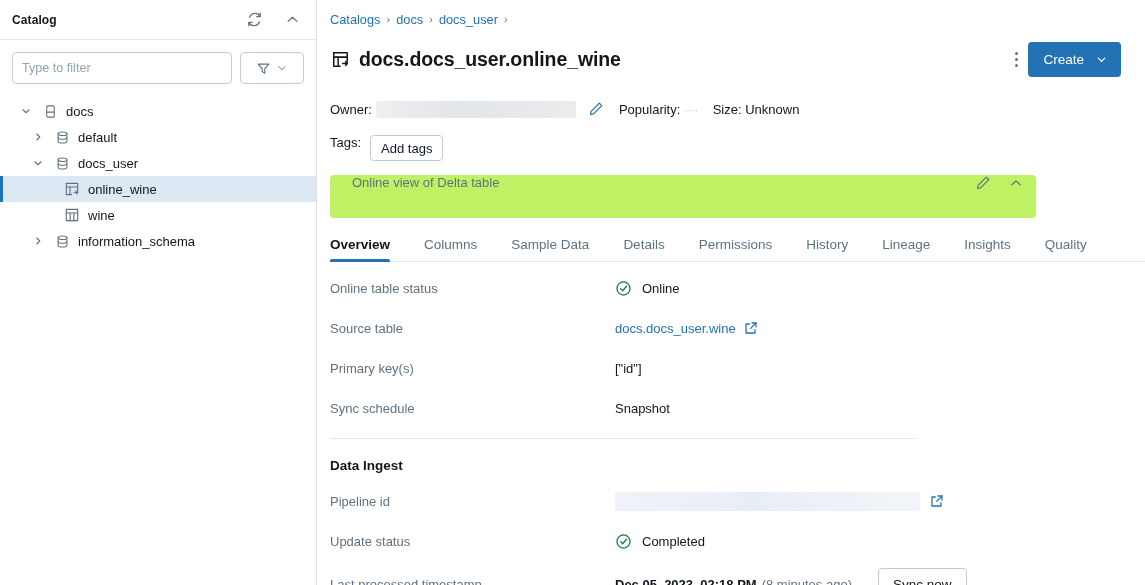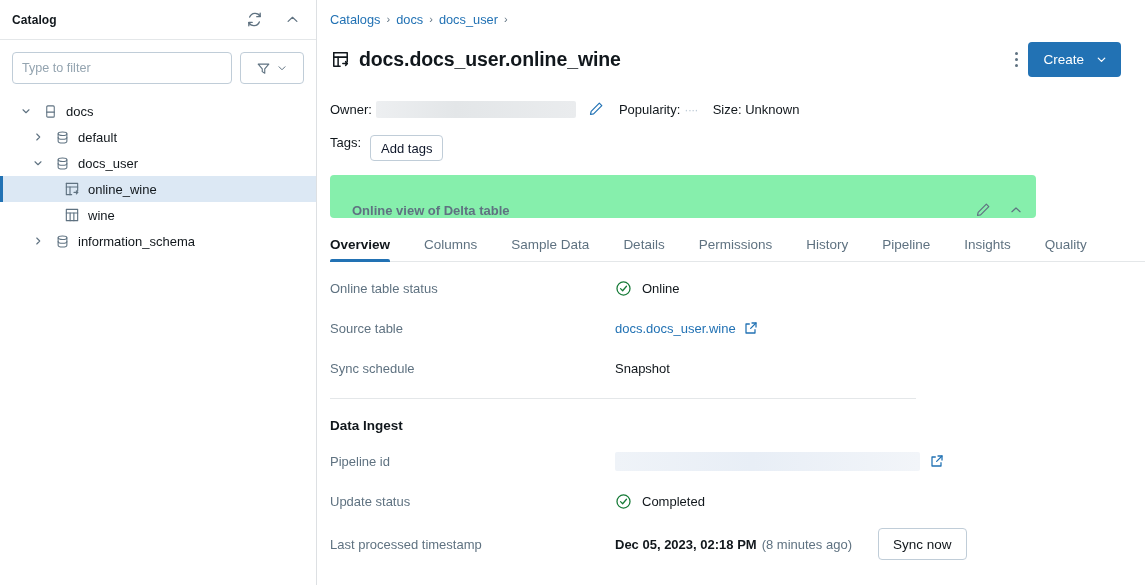--- a/index.html
+++ b/index.html
@@ -118,22 +118,22 @@
   .btn-outline {
     height: 26px; border: 1px solid #C0CDD8; border-radius: 4px; background: #fff;
     padding: 0 10px; font-size: 13px; cursor: pointer; color: #0f172a;
     font-family: "Liberation Sans", sans-serif;
     display: inline-flex; align-items: center;
   }
   .tags-row .btn-outline { margin-left: 9px; }
 
   .desc-box {
     margin-top: 14px; width: 706px; height: 43px;
-    background: #86efac; border-radius: 4px;
-    display: flex; align-items: flex-end; padding: 0 13px 0 22px; font-weight: bold;
+    background: #bef264; border-radius: 4px;
+    display: flex; align-items: flex-start; padding: 0 13px 0 22px;
   }
   .desc-text { font-size: 13px; color: #5F7281; }
   .desc-actions { margin-left: auto; display: flex; align-items: center; gap: 18px; color: #5F7281; }
 
   .tabs {
     margin-top: 12px; display: flex; align-items: flex-end; gap: 0;
     border-bottom: 1px solid #E4E7E9; width: 821px; height: 32px;
   }
   .tab {
     font-size: 13.5px; color: #5F7281; padding: 0 0 9px 0; margin-right: 34px;
@@ -377,21 +377,21 @@
         </div>
       </div>
 
       <div class="tabs">
         <div class="tab active">Overview</div>
         <div class="tab">Columns</div>
         <div class="tab">Sample Data</div>
         <div class="tab">Details</div>
         <div class="tab">Permissions</div>
         <div class="tab">History</div>
-        <div class="tab">Pipeline</div>
+        <div class="tab">Lineage</div>
         <div class="tab">Insights</div>
         <div class="tab">Quality</div>
       </div>
 
       <div class="kv-list">
 
         <div class="kv-row">
           <div class="kv-key">Online table status</div>
           <div class="kv-val">
             <span class="ok-icon">
@@ -411,20 +411,24 @@
             <span class="ext-icon">
               <svg width="16" height="16" viewBox="0 0 24 24" fill="none" stroke="currentColor" stroke-width="1.9" stroke-linecap="round" stroke-linejoin="round">
                 <path d="M13.5 4.5H19.5V10.5"></path>
                   <path d="M19.5 4.5L11.5 12.5"></path>
                 <path d="M18 14.5V19.5H4.5V6H9.5"></path>
               </svg>
             </span>
           </div>
         </div>
 
+        <div class="kv-row">
+          <div class="kv-key">Primary key(s)</div>
+          <div class="kv-val">["id"]</div>
+        </div>
 
         <div class="kv-row">
           <div class="kv-key">Sync schedule</div>
           <div class="kv-val">Snapshot</div>
         </div>
 
         <div class="divider"></div>
 
         <div class="section-title">Data Ingest</div>
 

